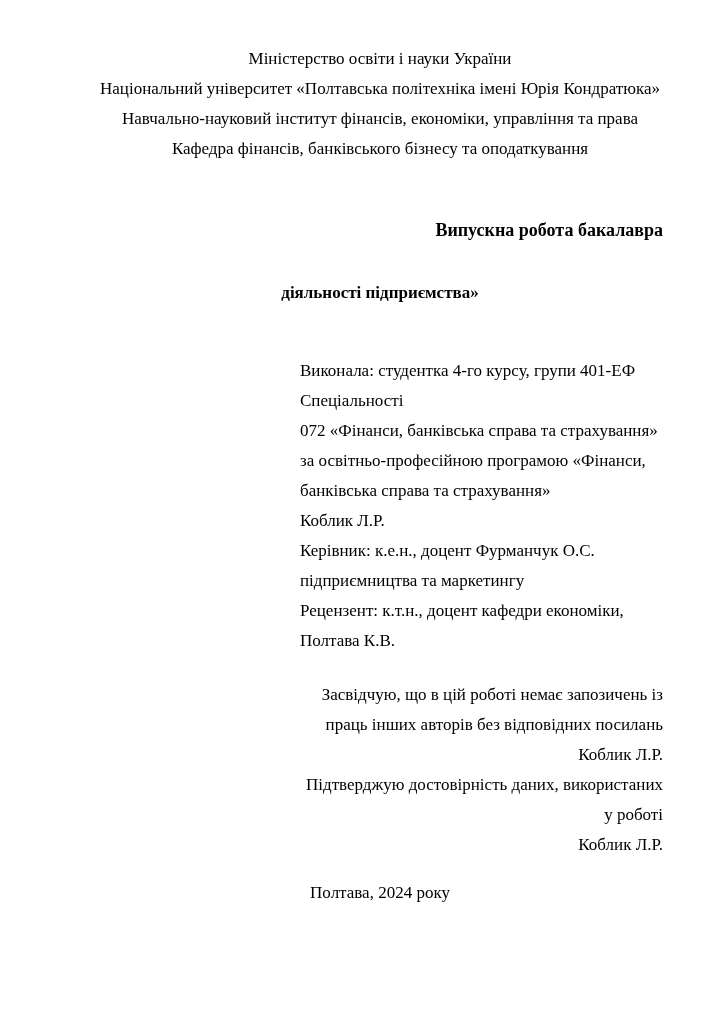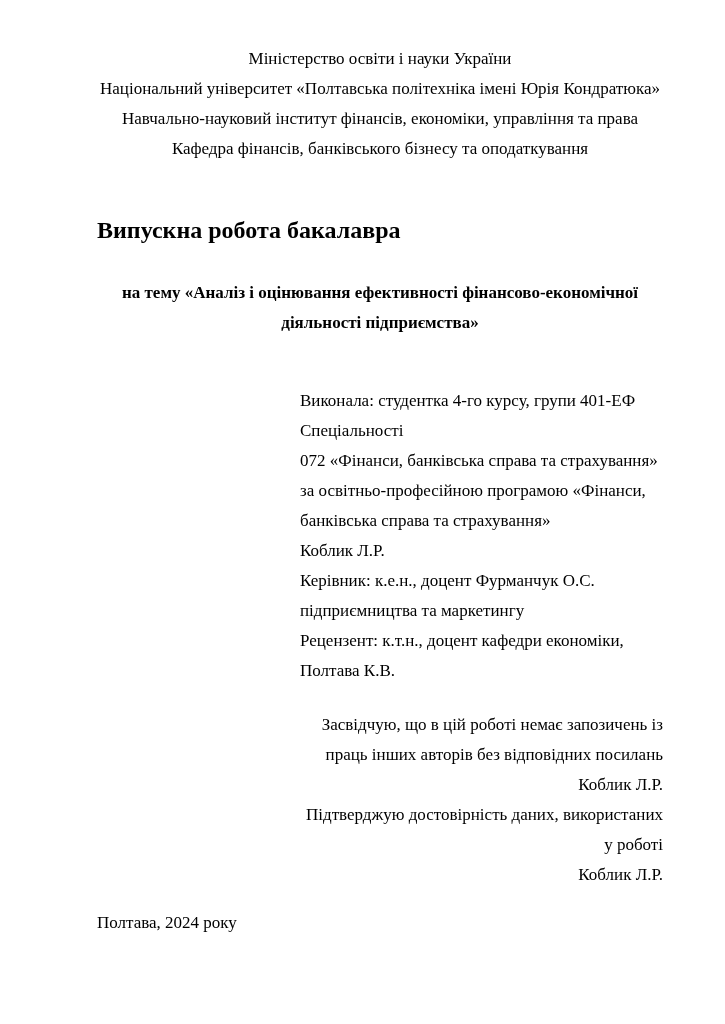--- a/index.html
+++ b/index.html
@@ -21,22 +21,22 @@
   }
   .line {
     white-space: nowrap;
   }
   .header-block {
     text-align: center;
     line-height: 30px;
   }
   .thesis-title {
     margin-top: 46px;
-    text-align: left;
-    font-size: 24px;
+    text-align: right;
+    font-size: 18px;
     font-weight: bold;
     line-height: 40px;
     white-space: nowrap;
   }
   .topic-block {
     margin-top: 28px;
     text-align: center;
     font-weight: bold;
     line-height: 30px;
   }
@@ -46,40 +46,40 @@
     line-height: 30px;
   }
   .attestation-block {
     margin-top: 24px;
     margin-left: 203px;
     line-height: 30px;
     text-align: right;
   }
   .footer-line {
     margin-top: 18px;
+    text-align: center;
     line-height: 30px;
     white-space: nowrap;
   }
 </style>
 </head>
 <body>
 
 <div class="page">
 
   <div class="header-block">
     <div class="line">Міністерство освіти і науки України</div>
     <div class="line">Національний університет «Полтавська політехніка імені Юрія Кондратюка»</div>
     <div class="line">Навчально-науковий інститут фінансів, економіки, управління та права</div>
     <div class="line">Кафедра фінансів, банківського бізнесу та оподаткування</div>
   </div>
 
   <div class="thesis-title">Випускна робота бакалавра</div>
 
   <div class="topic-block">
-    <div class="line">на тему «Аналіз і оцінювання ефективності фінансово-економічної</div>
     <div class="line">діяльності підприємства»</div>
   </div>
 
   <div class="info-block">
     <div class="line">Виконала: студентка 4-го курсу, групи 401-ЕФ</div>
     <div class="line">Спеціальності</div>
     <div class="line">072 «Фінанси, банківська справа та страхування»</div>
     <div class="line">за освітньо-професійною програмою «Фінанси,</div>
     <div class="line">банківська справа та страхування»</div>
     <div class="line">Коблик Л.Р.</div>

